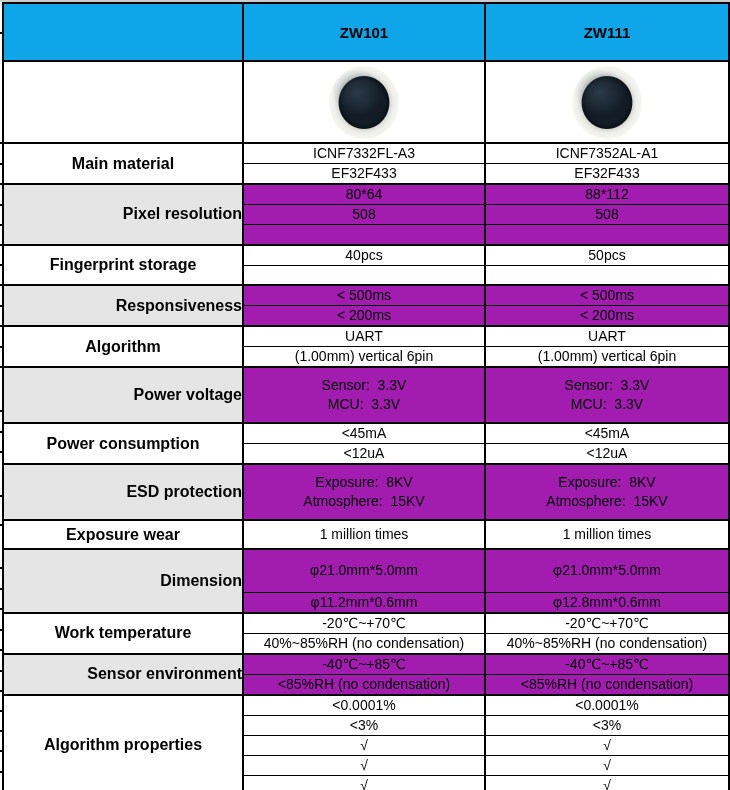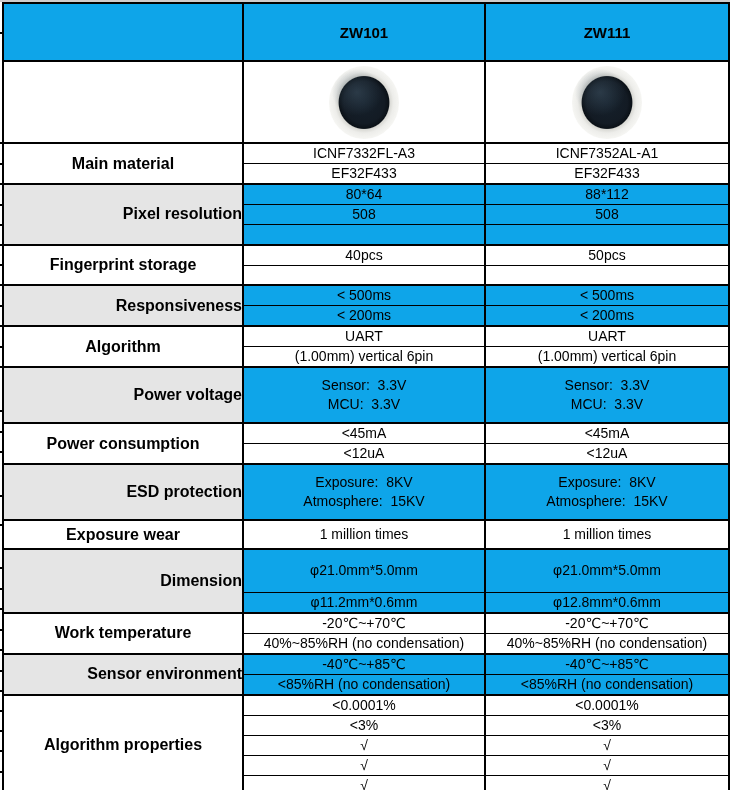--- a/index.html
+++ b/index.html
@@ -19,21 +19,21 @@
   col.c-zw111{width:244px;}
   th,td{border:1px solid #000;border-left-width:2px;border-right-width:2px;padding:0;overflow:hidden;vertical-align:middle;}
   thead th{
     background:#0ea5e9;height:56px;border-bottom-width:2px;
     font-weight:bold;font-size:15px;text-align:center;color:#000;
   }
   tr{height:20px;}
   tr.imgrow{height:82px;}
   tr.imgrow td{background:#fff;text-align:center;}
   tr.sect td{border-top-width:2px;}
-  tr.shade td{background:#0ea5e9;}
+  tr.shade td{background:#a21caf;}
   tr.lg{height:43px;}
   tr.md{height:29px;}
   td.label{
     font-weight:bold;font-size:16px;text-align:center;background:#fff;
   }
   tr.shade td.label{background:#e5e5e5;text-align:right;}
   td.val{
     font-size:14px;text-align:center;line-height:19px;white-space:pre-wrap;margin-top:35px;
   }
   tr.dbl td.val{padding:8px 0;}

